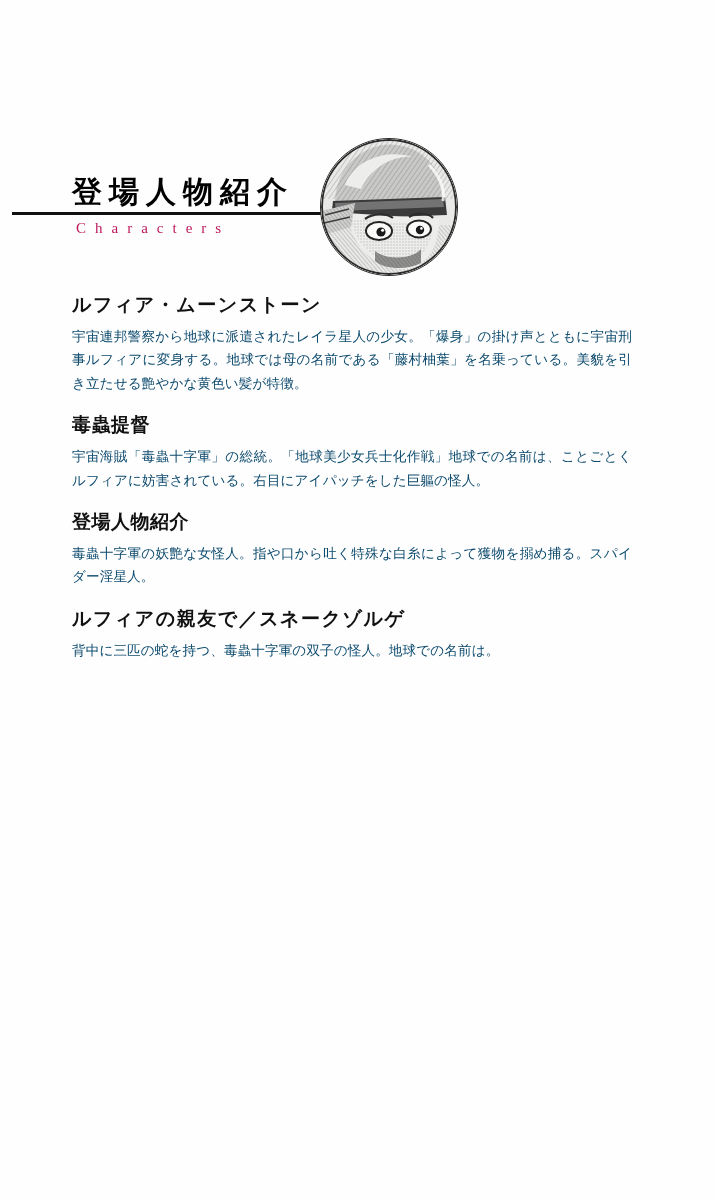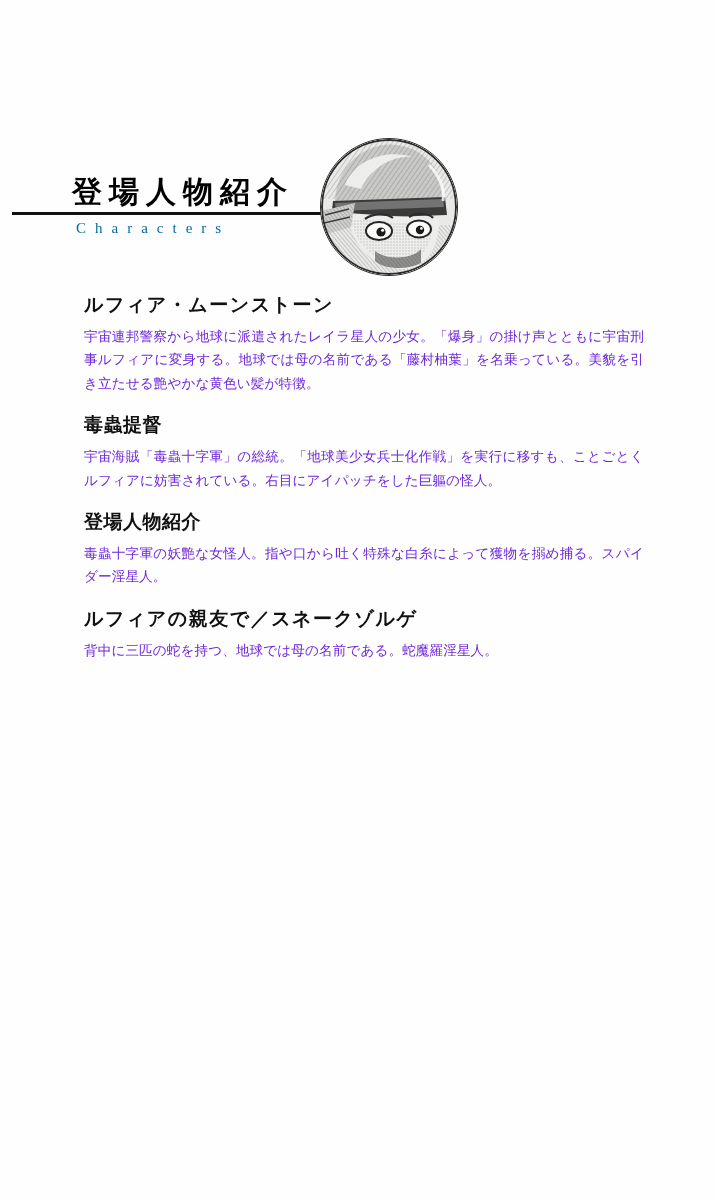--- a/index.html
+++ b/index.html
@@ -51,21 +51,21 @@
     font-family: Liberation Sans, sans-serif;
     white-space: nowrap;
   }
 
   .title-en {
     position: absolute;
     left: 76px;
     top: 70px;
     font-size: 15px;
     letter-spacing: 9px;
-    color: #0369a1;
+    color: #be185d;
     font-family: "Liberation Serif", serif;
     white-space: nowrap;
   }
 
   
   .portrait {
     position: absolute;
     left: 320px;
     top: -12px;
     width: 136px;
@@ -73,21 +73,21 @@
     border-radius: 50%;
     overflow: hidden;
     border: 1px solid #2b2b2b;
     background: #d8d8d6;
   }
   .portrait svg { display: block; }
 
   
   .characters {
     position: absolute;
-    left: 12px;
+    left: 0;
     top: 292px;
     width: 633px;
   }
 
   .char {
     padding: 0 72px 0 72px;
     margin-bottom: 17px;
   }
 
   .char-name {
@@ -97,21 +97,21 @@
     letter-spacing: 1.5px;
     margin: 0 0 7px 0;
     font-family: "DejaVu Serif", "Liberation Serif", serif;
     white-space: nowrap;
   }
   .char-name.tight { letter-spacing: 0.5px; font-family: Liberation Serif, serif; }
 
   .char-desc {
     font-size: 13.6px;
     line-height: 1.72;
-    color: #6d28d9;
+    color: #0c4a6e;
     margin: 0;
     width: 560px;
     text-align: justify;
     font-family: "DejaVu Sans", "Liberation Sans", sans-serif;
     letter-spacing: 0.1px;
   }
 </style>
 </head>
 <body>
 
@@ -181,27 +181,27 @@
   <div class="characters">
 
     <div class="char">
       <h3 class="char-name">ルフィア・ムーンストーン</h3>
       <p class="char-desc">宇宙連邦警察から地球に派遣されたレイラ星人の少女。「爆身」の掛け声とともに宇宙刑事ルフィアに変身する。地球では母の名前である「藤村柚葉」を名乗っている。美貌を引き立たせる艶やかな黄色い髪が特徴。</p>
     </div>
 
 
     <div class="char">
       <h3 class="char-name tight">毒蟲提督</h3>
-      <p class="char-desc">宇宙海賊「毒蟲十字軍」の総統。「地球美少女兵士化作戦」を実行に移すも、ことごとくルフィアに妨害されている。右目にアイパッチをした巨軀の怪人。</p>
+      <p class="char-desc">宇宙海賊「毒蟲十字軍」の総統。「地球美少女兵士化作戦」地球での名前は、ことごとくルフィアに妨害されている。右目にアイパッチをした巨軀の怪人。</p>
     </div>
 
     <div class="char">
       <h3 class="char-name tight">登場人物紹介</h3>
       <p class="char-desc">毒蟲十字軍の妖艶な女怪人。指や口から吐く特殊な白糸によって獲物を搦め捕る。スパイダー淫星人。</p>
     </div>
 
     <div class="char">
       <h3 class="char-name">ルフィアの親友で／スネークゾルゲ</h3>
-      <p class="char-desc">背中に三匹の蛇を持つ、地球では母の名前である。蛇魔羅淫星人。</p>
+      <p class="char-desc">背中に三匹の蛇を持つ、毒蟲十字軍の双子の怪人。地球での名前は。</p>
     </div>
 
   </div>
 </div>
 
 </body></html>

